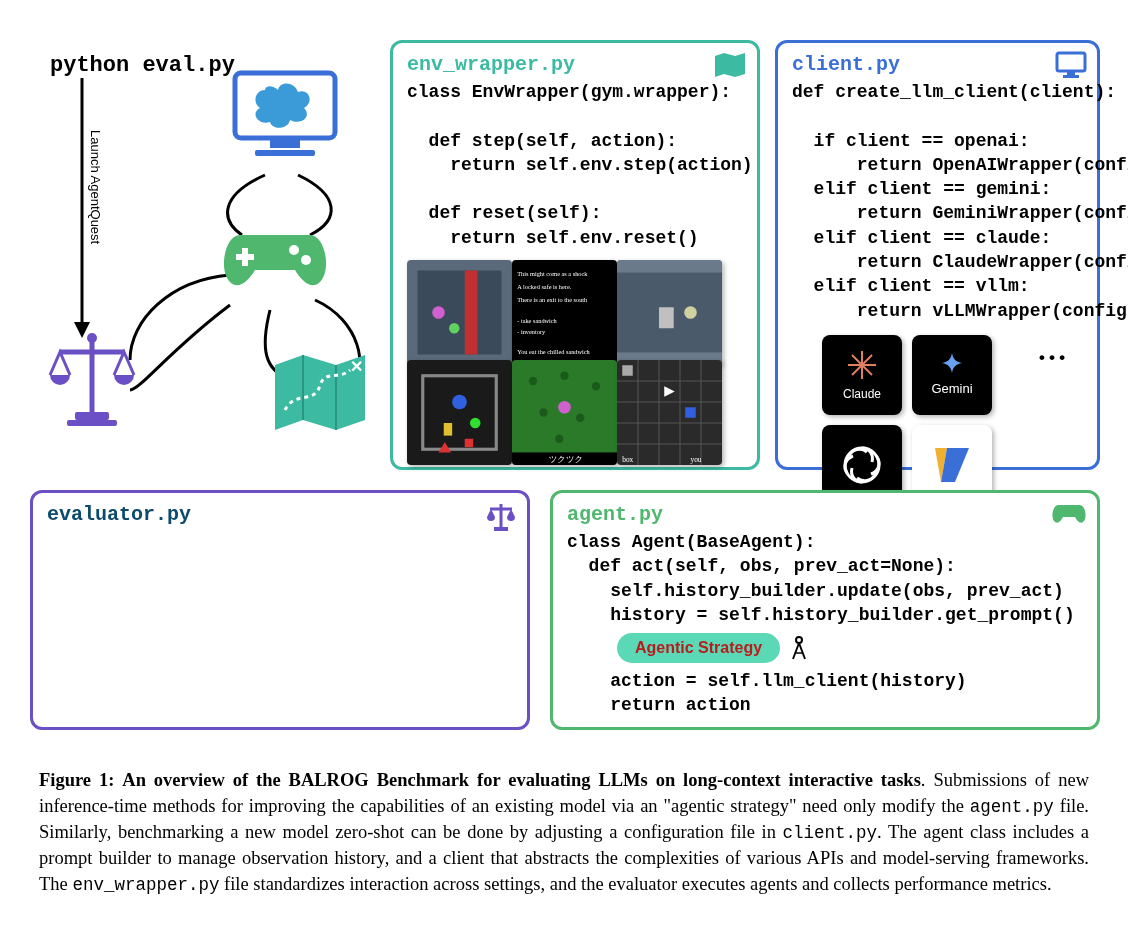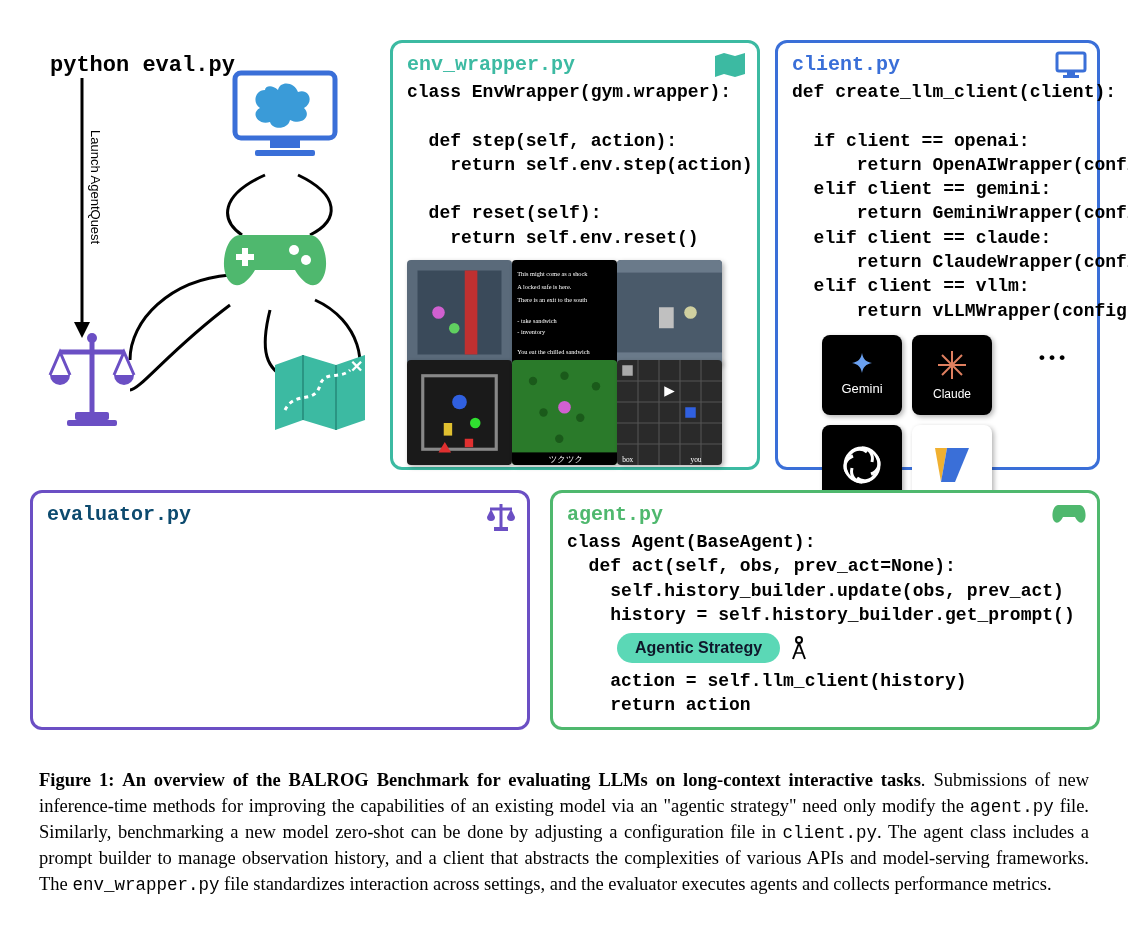--- a/index.html
+++ b/index.html
@@ -151,21 +151,21 @@
     font-weight: bold;
   }
   .strategy-pill {
     display: inline-block;
     background: #5bd8b6;
     border-radius: 18px;
     padding: 6px 18px;
     font-family: Arial, sans-serif;
     font-weight: bold;
     font-size: 16px;
-    color: #0f172a;
+    color: #b91c1c;
     margin: 6px 0 6px 50px;
   }
   .compass-icon {
     display: inline-block;
     vertical-align: middle;
     margin-left: 5px;
   }
   .caption {
     width: 1050px;
     margin: 18px auto 0;
@@ -344,41 +344,41 @@
       return OpenAIWrapper(config)
   elif client == gemini:
       return GeminiWrapper(config)
   elif client == claude:
       return ClaudeWrapper(config)
   elif client == vllm:
       return vLLMWrapper(config)</div>
     <div class="logo-grid">
       <div class="logo-tile">
         <div style="text-align:center">
-          <svg width="20" height="20" viewBox="0 0 20 20">
-              <path d="M10 0 C 11 6 14 9 20 10 C 14 11 11 14 10 20 C 9 14 6 11 0 10 C 6 9 9 6 10 0" fill="#6aa0f0"></path>
-            </svg>
-          <div style="font-size:13px;margin-top:4px">Gemini</div>
-        </div>
-      </div>
-      <div class="logo-tile">
-        <div style="text-align:center">
           <svg width="32" height="32" viewBox="0 0 32 32">
               <g stroke="#e08060" stroke-width="2">
                 <line x1="16" y1="16" x2="16" y2="2"></line>
                 <line x1="16" y1="16" x2="26" y2="6"></line>
                 <line x1="16" y1="16" x2="30" y2="16"></line>
                 <line x1="16" y1="16" x2="26" y2="26"></line>
                 <line x1="16" y1="16" x2="16" y2="30"></line>
                 <line x1="16" y1="16" x2="6" y2="26"></line>
                 <line x1="16" y1="16" x2="2" y2="16"></line>
                 <line x1="16" y1="16" x2="6" y2="6"></line>
               </g>
             </svg>
           <div style="font-size:12px;margin-top:2px">Claude</div>
+        </div>
+      </div>
+      <div class="logo-tile">
+        <div style="text-align:center">
+          <svg width="20" height="20" viewBox="0 0 20 20">
+              <path d="M10 0 C 11 6 14 9 20 10 C 14 11 11 14 10 20 C 9 14 6 11 0 10 C 6 9 9 6 10 0" fill="#6aa0f0"></path>
+            </svg>
+          <div style="font-size:13px;margin-top:4px">Gemini</div>
         </div>
       </div>
       <div class="logo-tile">
         <svg width="46" height="46" viewBox="0 0 46 46">
             <g fill="none" stroke="#fff" stroke-width="3">
               <circle cx="23" cy="23" r="17"></circle>
               <path d="M 23 6 C 30 6 35 12 33 20"></path>
               <path d="M 38 15 C 42 21 40 29 32 32"></path>
               <path d="M 36 32 C 33 39 24 41 18 36"></path>
               <path d="M 23 40 C 16 40 11 34 13 26"></path>

